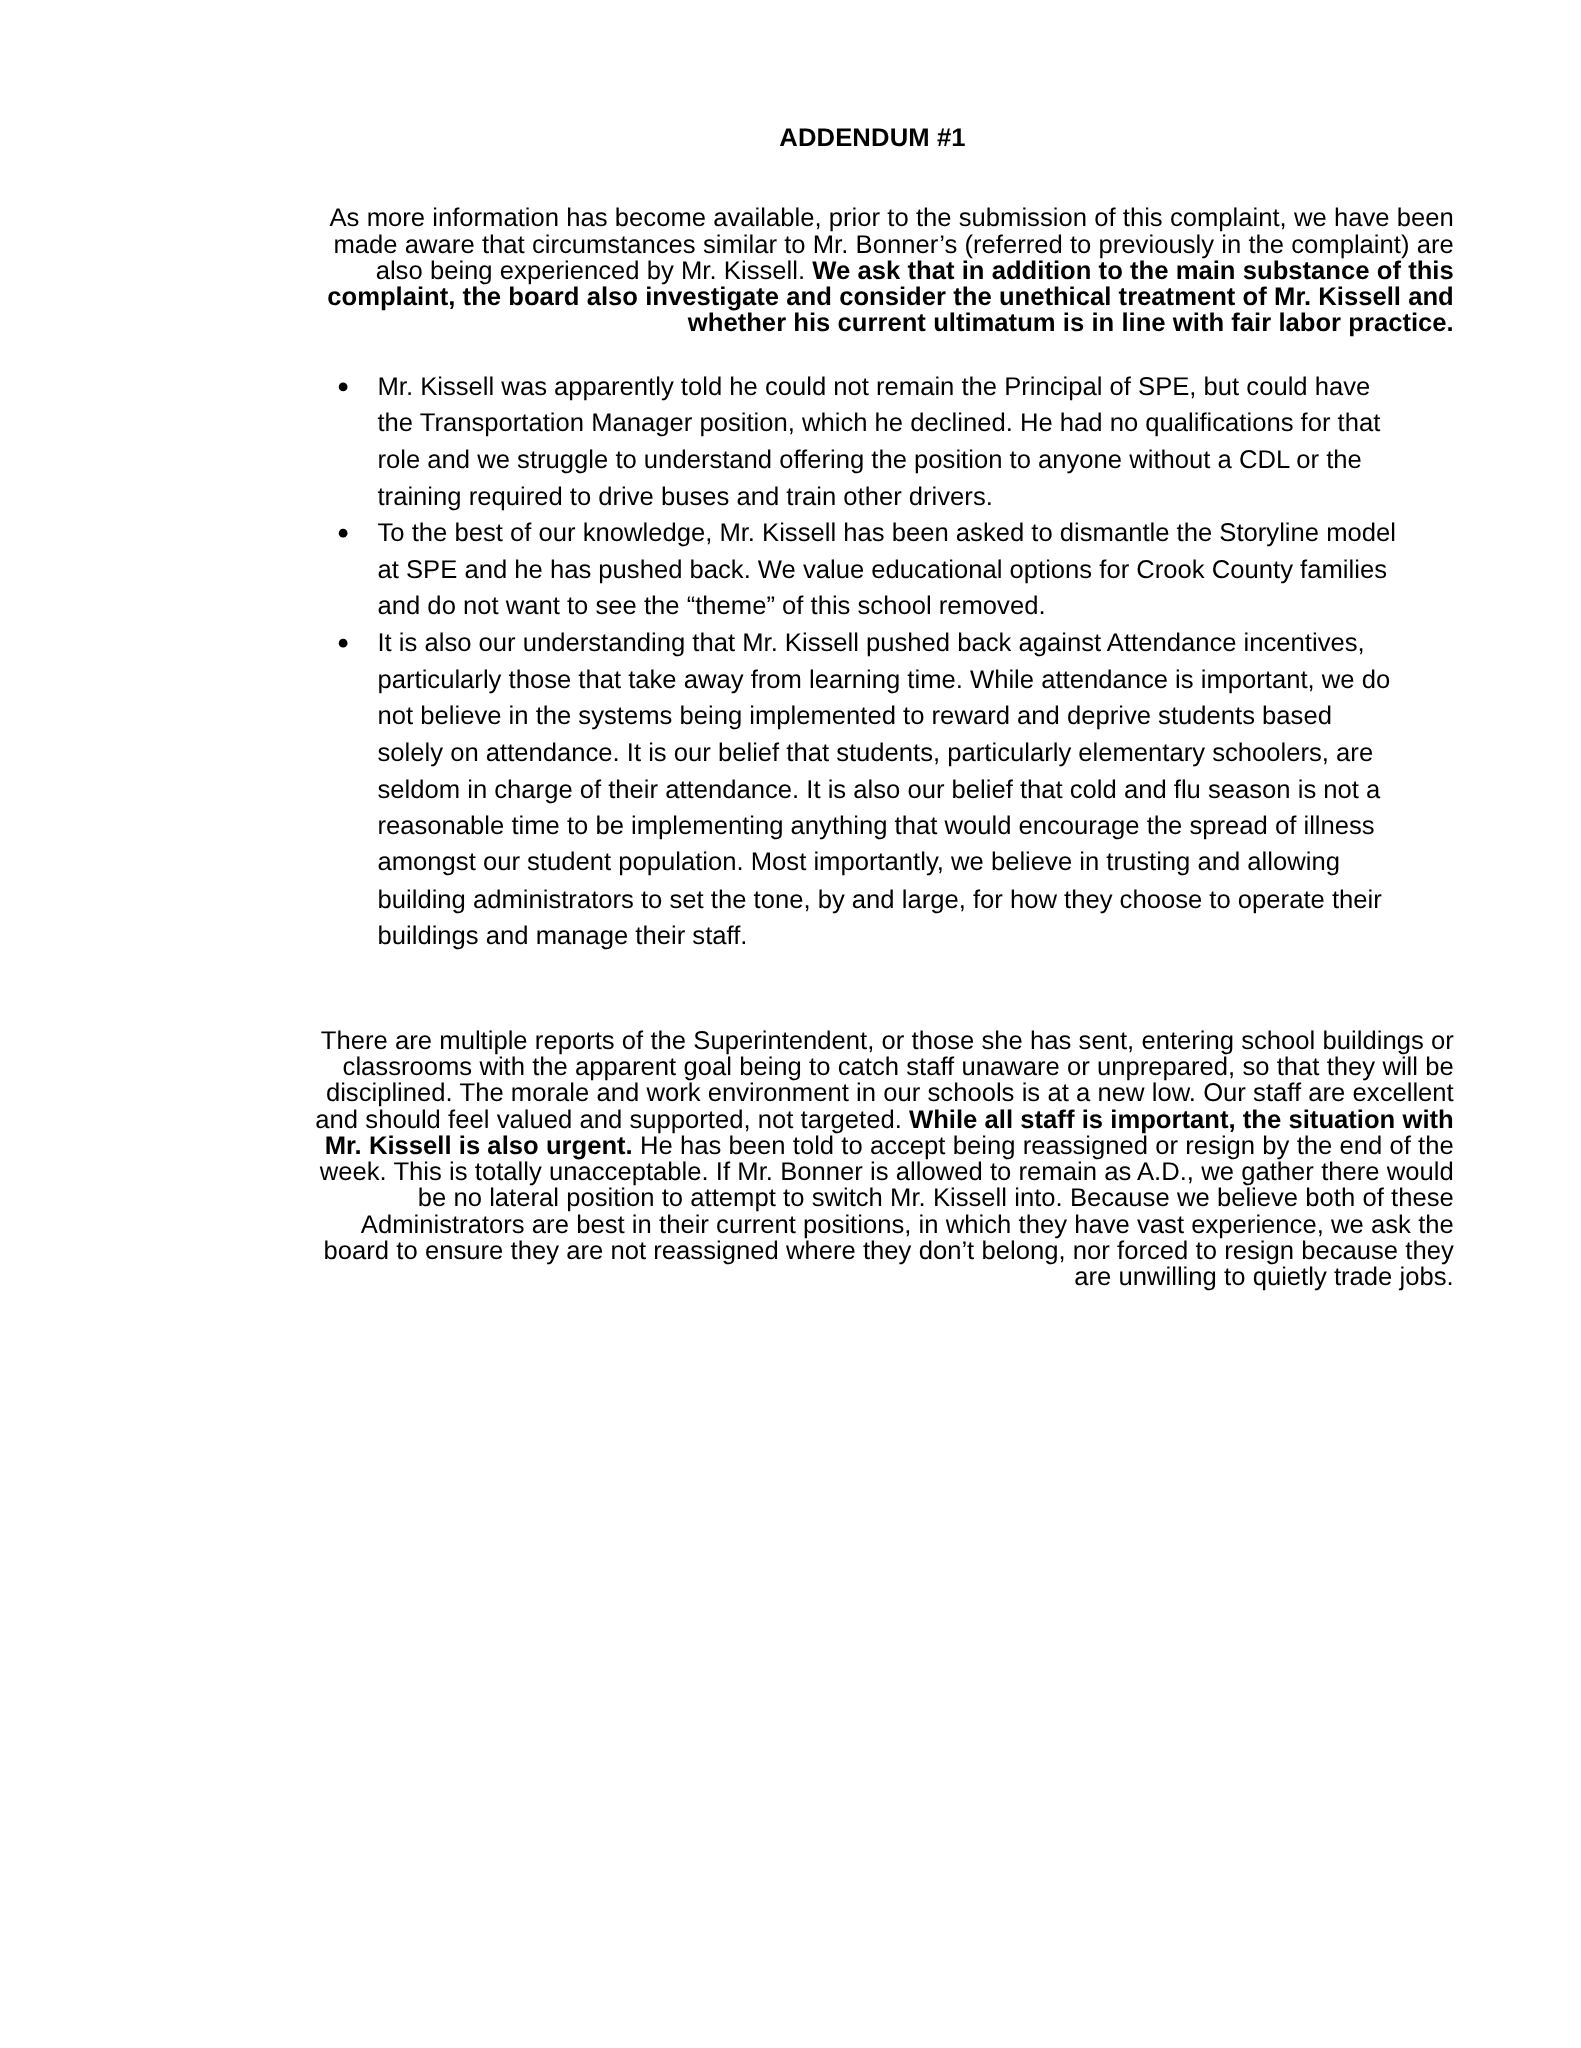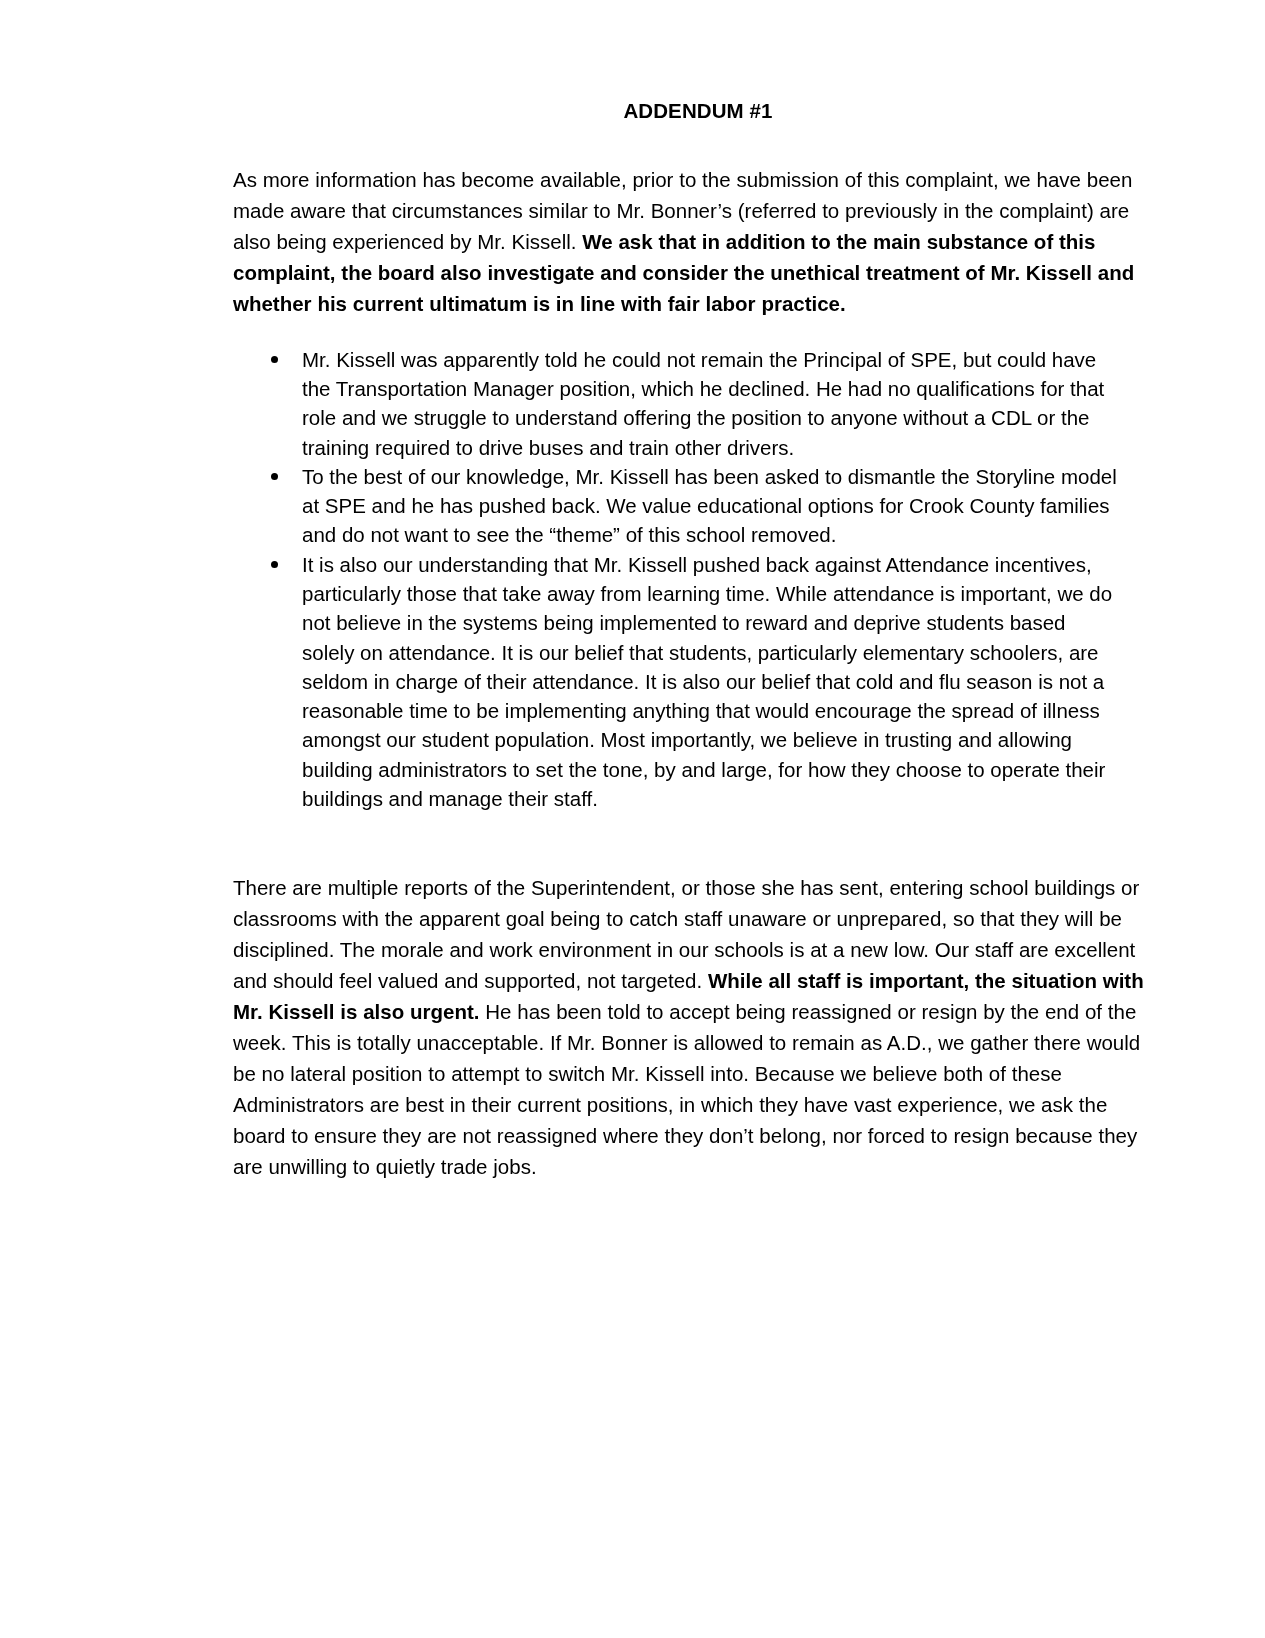--- a/index.html
+++ b/index.html
@@ -30,23 +30,23 @@
     text-align: center;
     font-size: 20.5px;
     font-weight: bold;
     letter-spacing: 0.1px;
     margin: 0;
     padding-top: 98px;
     line-height: 1.25;
   }
   .para {
     font-size: 20.5px;
-    line-height: 31px;
+    line-height: 21px;
     margin: 0;
-    text-align: left;
+    text-align: right;
     word-spacing: 0.1px;
   }
   .para-intro {
     margin-top: 40px;
   }
   .para-closing {
     margin-top: 30px;
   }
   .bold {
     font-weight: bold;

